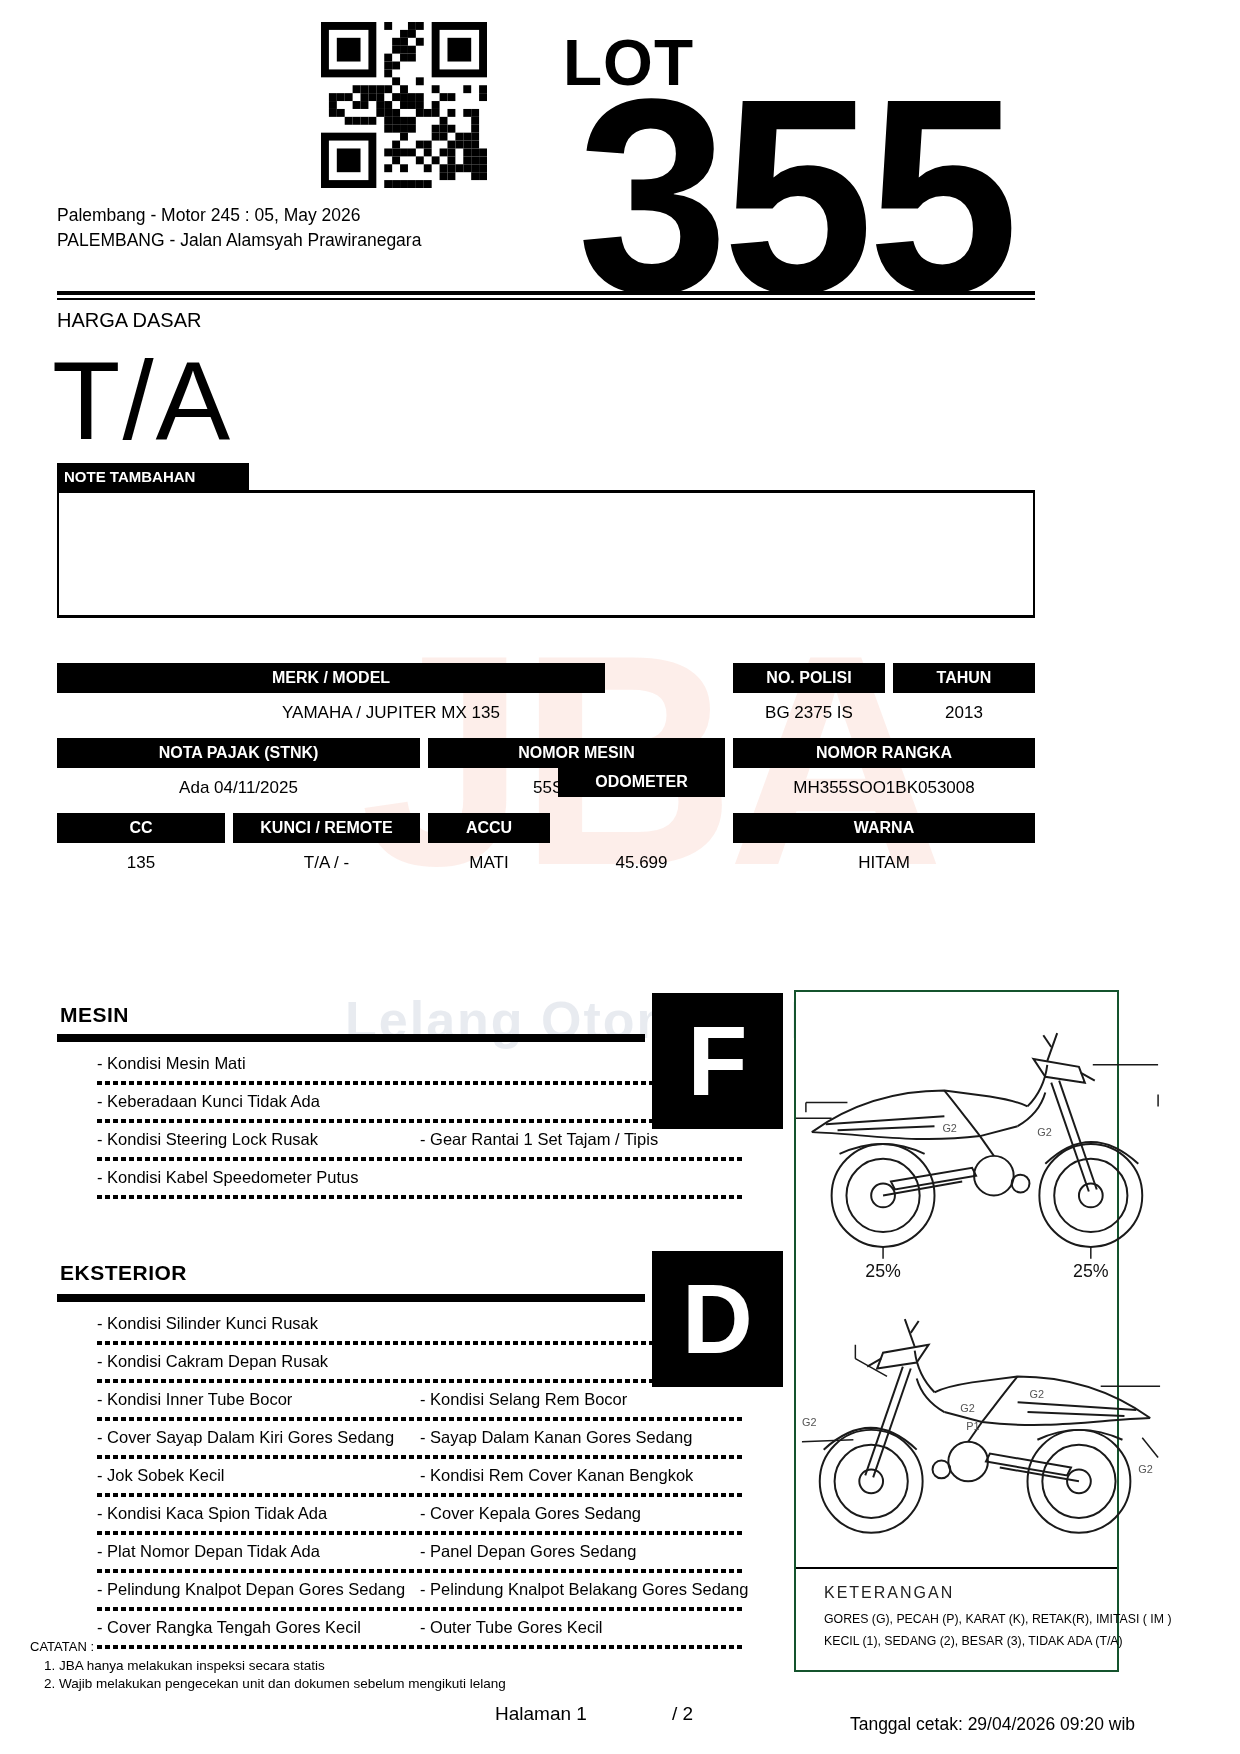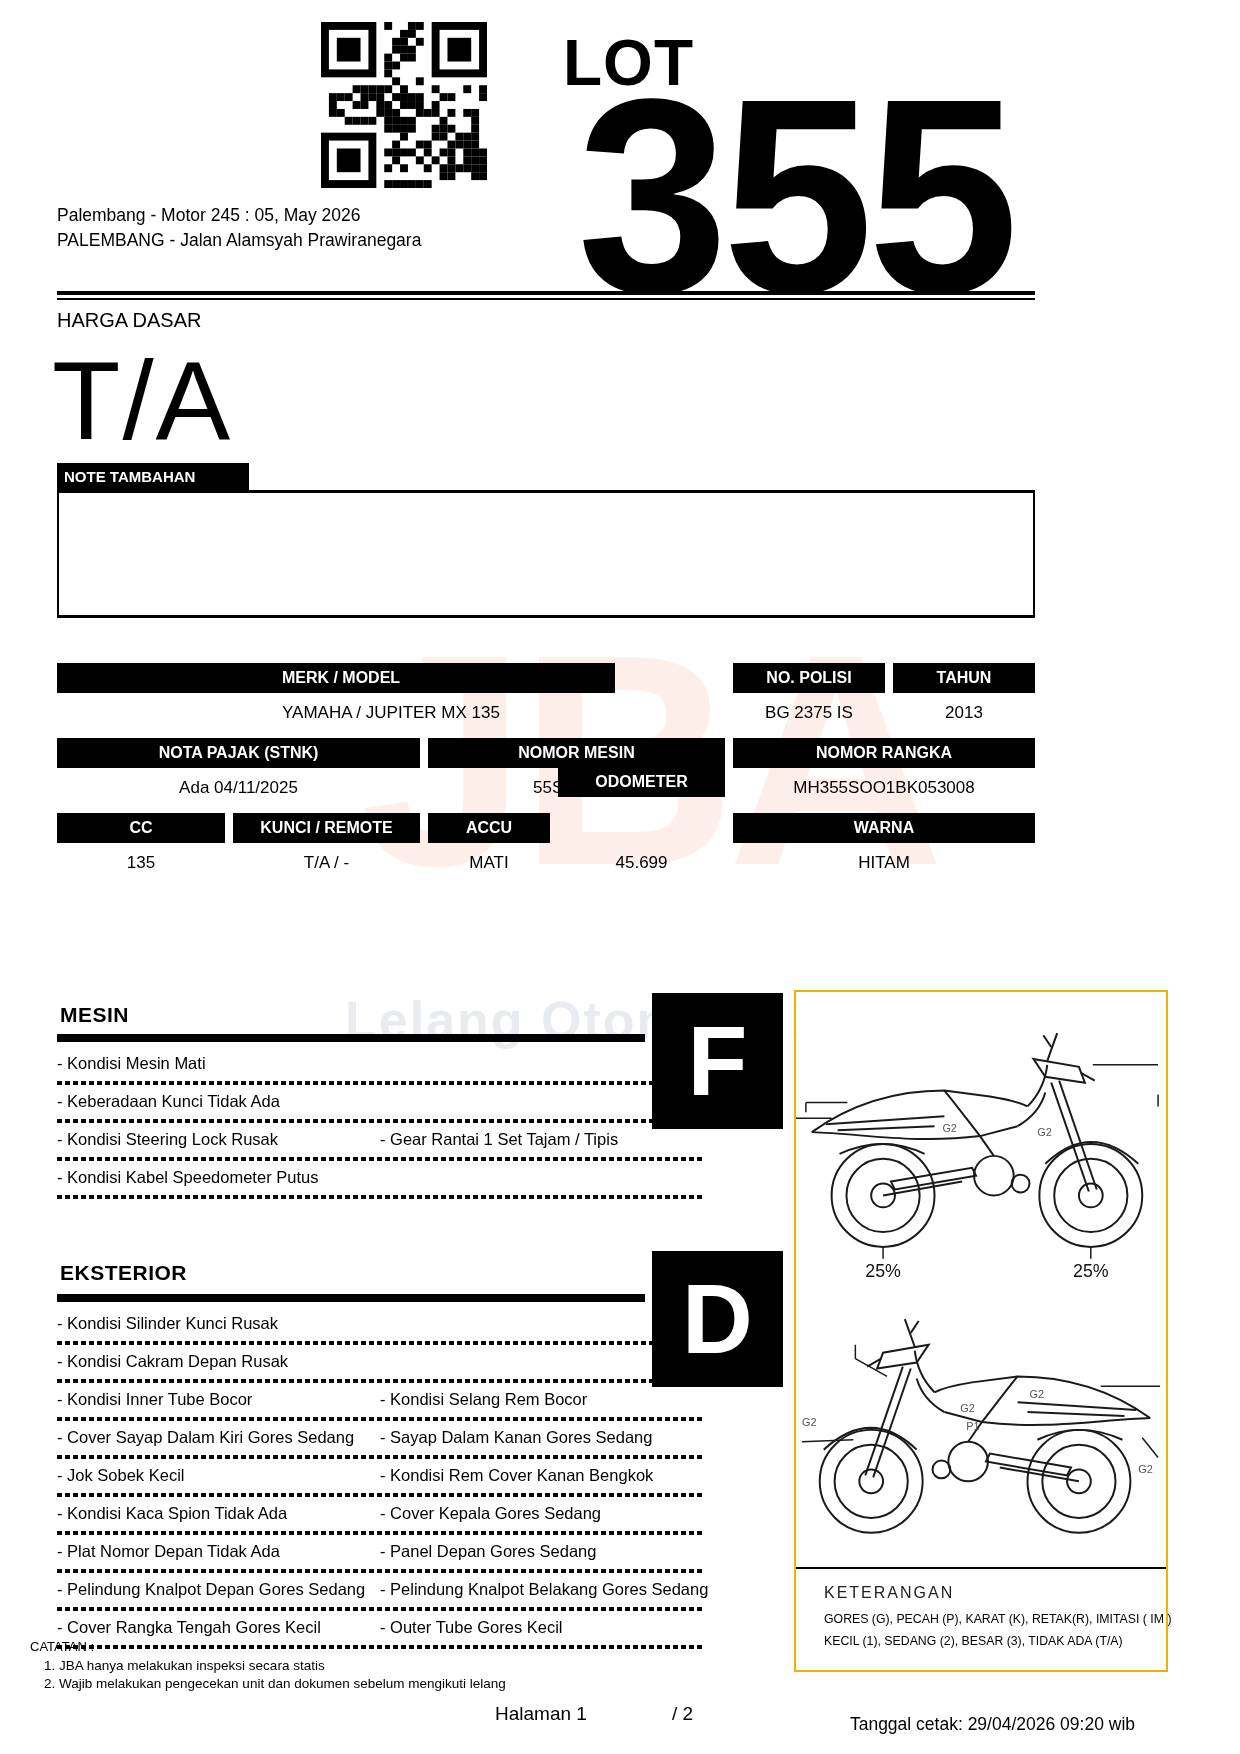--- a/index.html
+++ b/index.html
@@ -38,28 +38,28 @@
       height:30px;line-height:30px;}
   .td{font-size:17px;text-align:center;height:32px;line-height:32px;}
 
   
   .sec-title{font-size:21px;font-weight:700;letter-spacing:0.5px;}
   .sec-rule{height:8px;background:#000;}
   .grade{width:131px;height:136px;background:#000;color:#fff;display:flex;align-items:center;
          justify-content:center;font-size:98px;font-weight:700;z-index:5;}
 
   .cond-list{width:645px;z-index:1;}
-  .cond-row{position:relative;height:38px;width:645px;}
+  .cond-row{position:relative;height:38px;width:645px;margin-left:40px;}
   .cond-row .cl{position:absolute;left:0;top:2px;font-size:16.5px;white-space:nowrap;}
   .cond-row .cr{position:absolute;left:323px;top:2px;font-size:16.5px;white-space:nowrap;}
   .cond-row .dot{position:absolute;left:0;bottom:5px;height:4px;width:645px;
         background:repeating-linear-gradient(90deg,#000 0 5px,transparent 5px 8px);}
 
   
-  .panel{left:794px;top:990px;width:374px;height:682px;border:2px solid #eab308;box-sizing:border-box;background:#fff;z-index:3;}
+  .panel{left:794px;top:990px;width:325px;height:682px;border:2px solid #14532d;box-sizing:border-box;background:#fff;z-index:3;}
   .panel-divider{position:absolute;left:0;top:575px;width:100%;height:2px;background:#000;}
   .ket-title{position:absolute;left:28px;top:592px;font-size:16px;letter-spacing:2px;color:#222;}
   .ket-line{position:absolute;left:28px;font-size:12.3px;color:#000000;white-space:nowrap;}
 
   .catatan-title{left:30px;top:1639px;font-size:13px;font-weight:400;}
   .catatan-item{left:44px;font-size:13.5px;}
 
   .footer-hal{left:495px;top:1703px;font-size:19px;}
   .footer-tot{left:672px;top:1703px;font-size:19px;}
   .footer-date{left:735px;top:1714px;width:400px;text-align:right;font-size:17.5px;}
@@ -223,21 +223,21 @@
   </div>
   <div class="abs rule-a z"></div>
   <div class="abs rule-b z"></div>
 
   <div class="abs harga-label z">HARGA DASAR</div>
   <div class="abs harga-value z">T/A</div>
 
   <div class="abs note-tab z">NOTE TAMBAHAN</div>
   <div class="abs note-box z"></div>
 
-  <div class="abs th z" style="left:57px;top:663px;width:548px;padding-left:10px;">MERK / MODEL</div>
+  <div class="abs th z" style="left:57px;top:663px;width:548px;">MERK / MODEL</div>
   <div class="abs th z" style="left:733px;top:663px;width:152px;">NO. POLISI</div>
   <div class="abs th z" style="left:893px;top:663px;width:142px;">TAHUN</div>
   <div class="abs td z" style="left:57px;top:697px;width:668px;">YAMAHA / JUPITER MX 135</div>
   <div class="abs td z" style="left:733px;top:697px;width:152px;">BG 2375 IS</div>
   <div class="abs td z" style="left:893px;top:697px;width:142px;">2013</div>
 
   <div class="abs th z" style="left:57px;top:738px;width:363px;">NOTA PAJAK (STNK)</div>
   <div class="abs th z" style="left:428px;top:738px;width:297px;">NOMOR MESIN</div>
   <div class="abs th z" style="left:733px;top:738px;width:302px;">NOMOR RANGKA</div>
   <div class="abs td z" style="left:57px;top:772px;width:363px;">Ada 04/11/2025</div>

